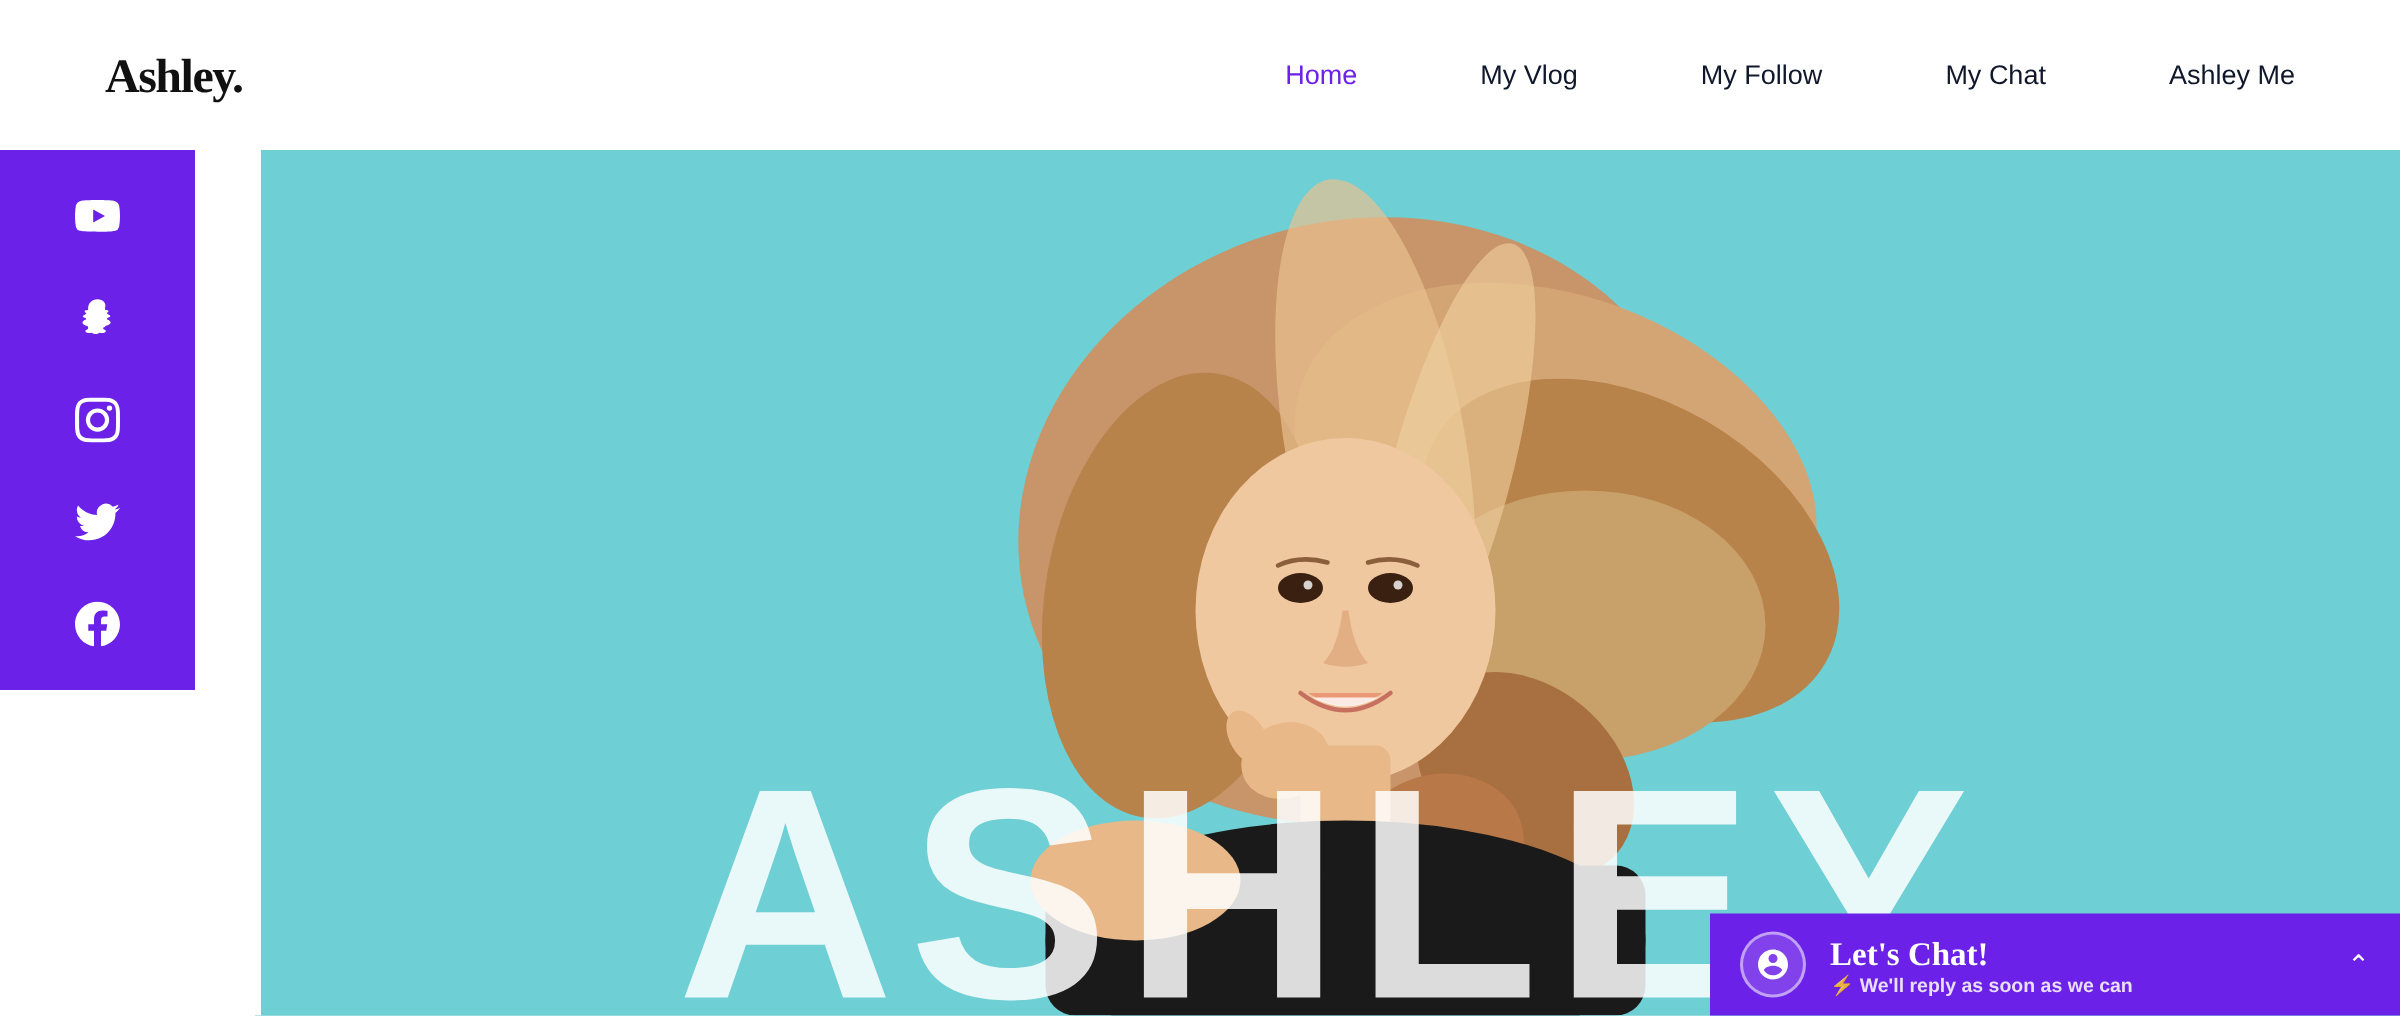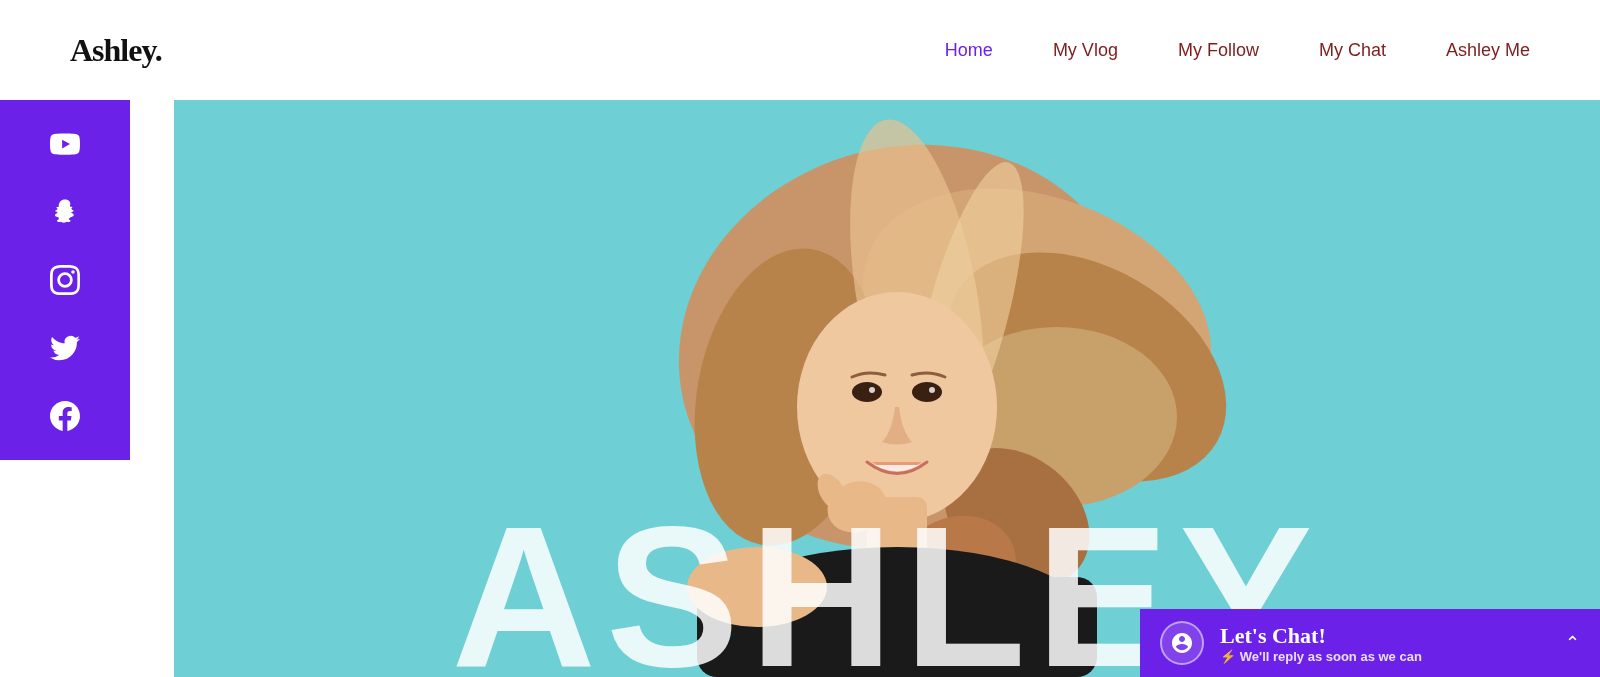--- a/index.html
+++ b/index.html
@@ -19,26 +19,26 @@
     }
     .logo {
       font-family: 'Georgia', serif;
       font-size: 32px;
       font-weight: bold;
       color: #111;
       letter-spacing: -1px;
     }
     .nav {
       display: flex;
-      gap: 60px;
+      gap: 82px;
     }
     .nav-item {
       font-family: Arial, sans-serif;
       font-size: 18px;
-      color: #7f1d1d;
+      color: #0f172a;
       cursor: pointer;
       text-decoration: none;
     }
     .nav-item.active {
       color: #6b21e8;
     }
 
     
     .social-sidebar {
       position: absolute;

